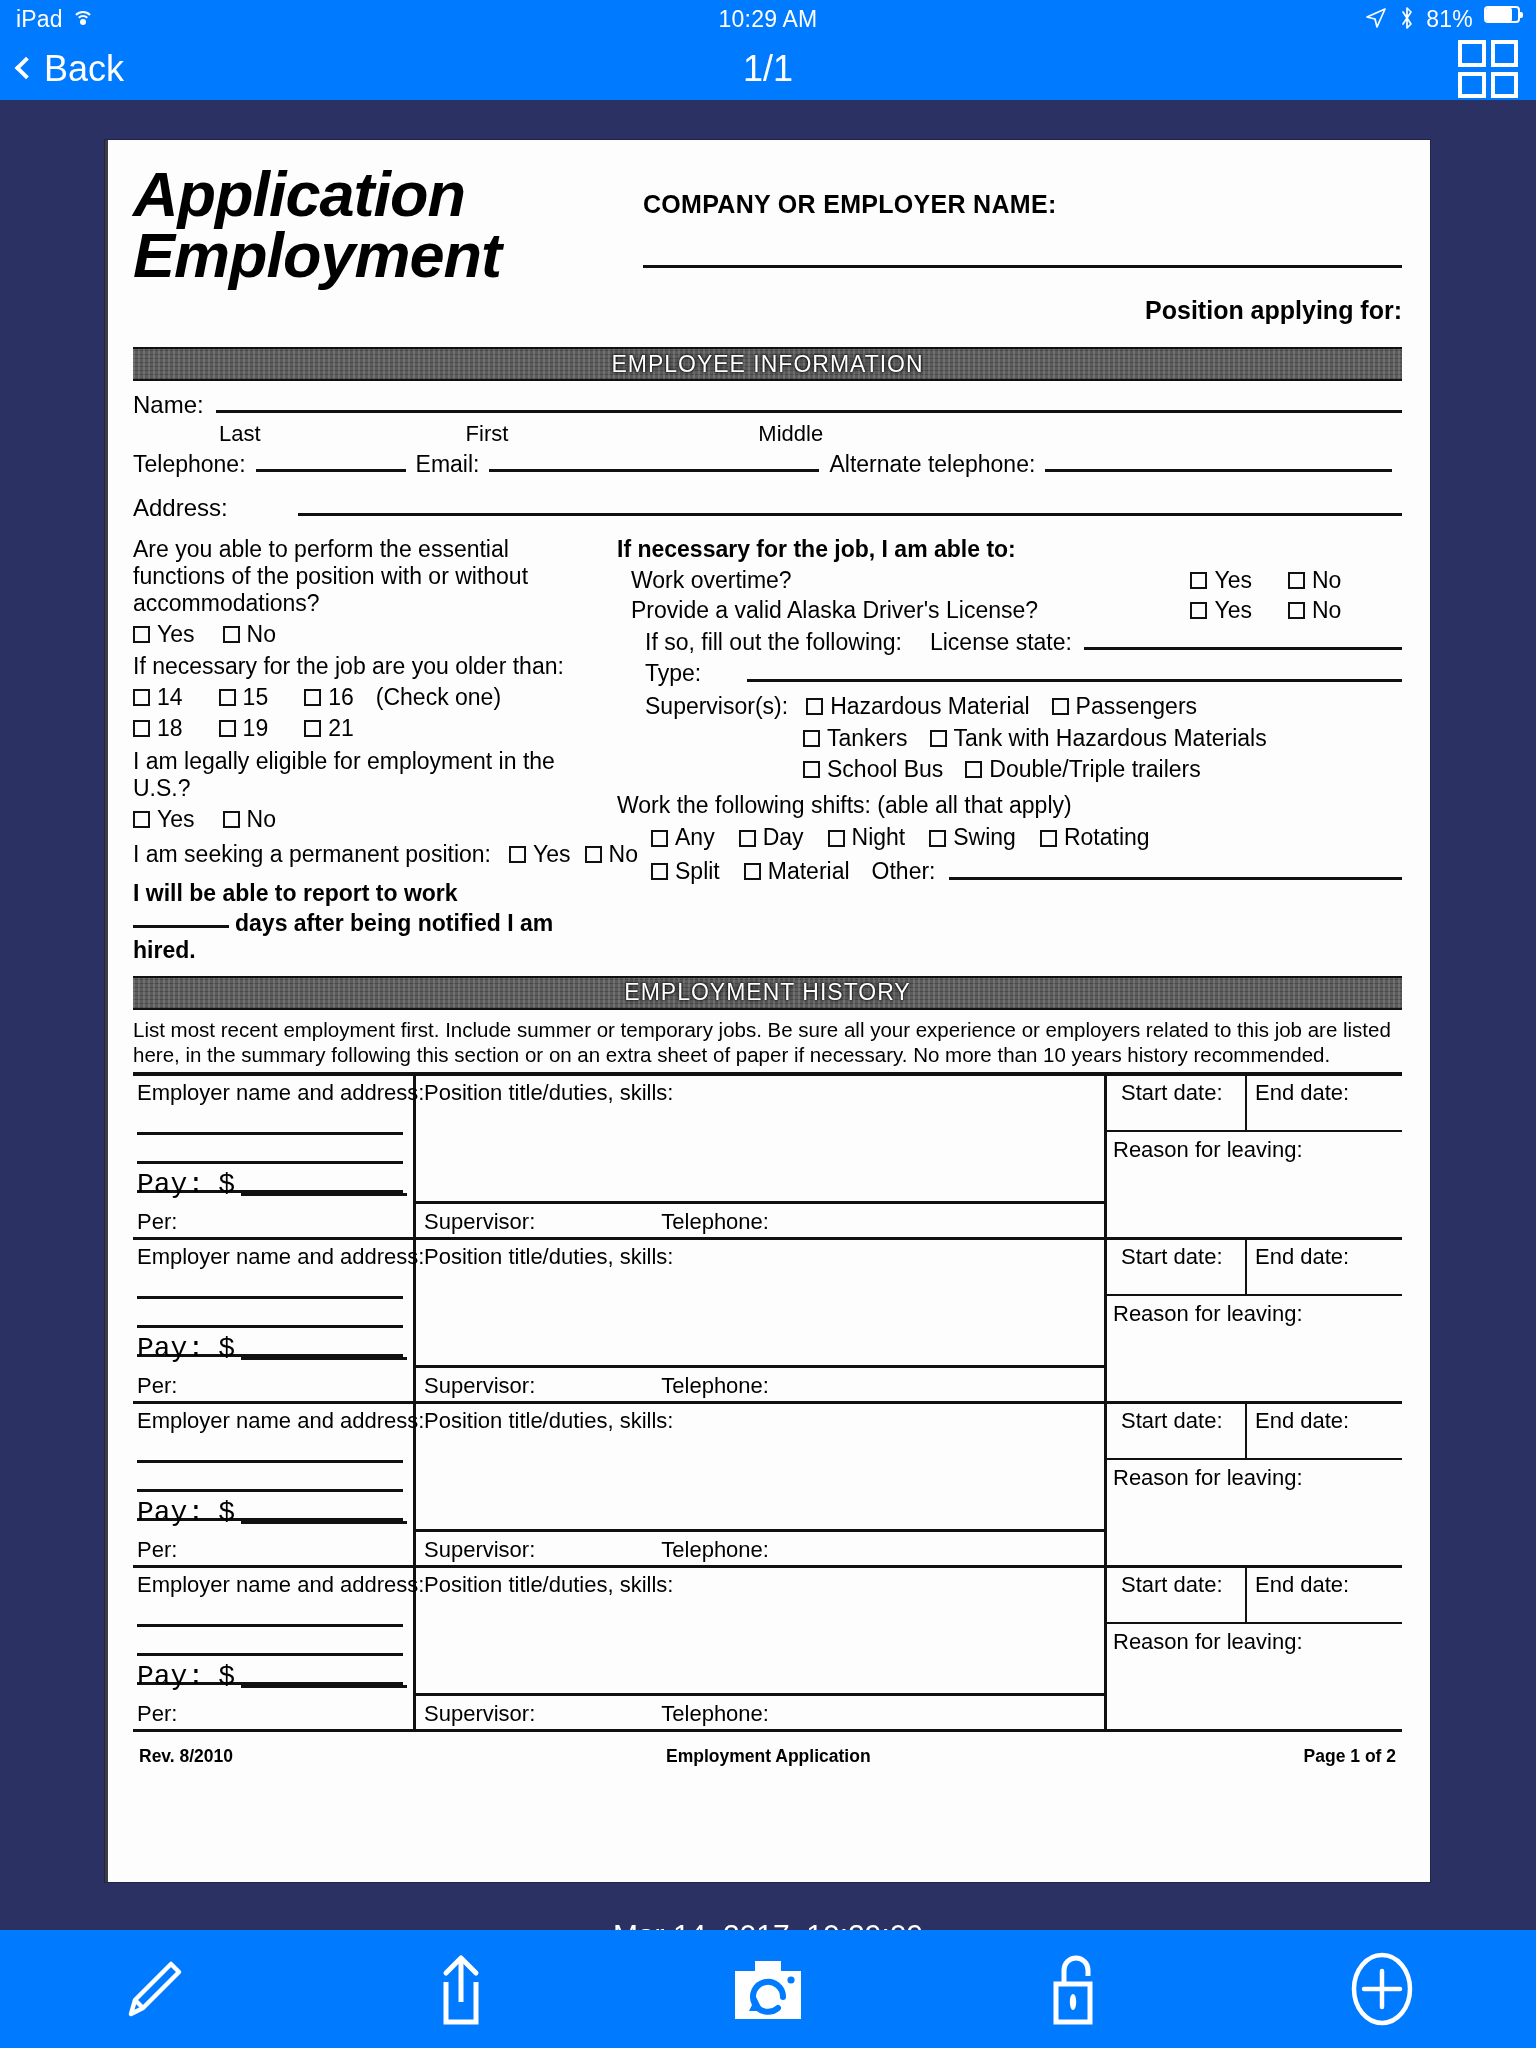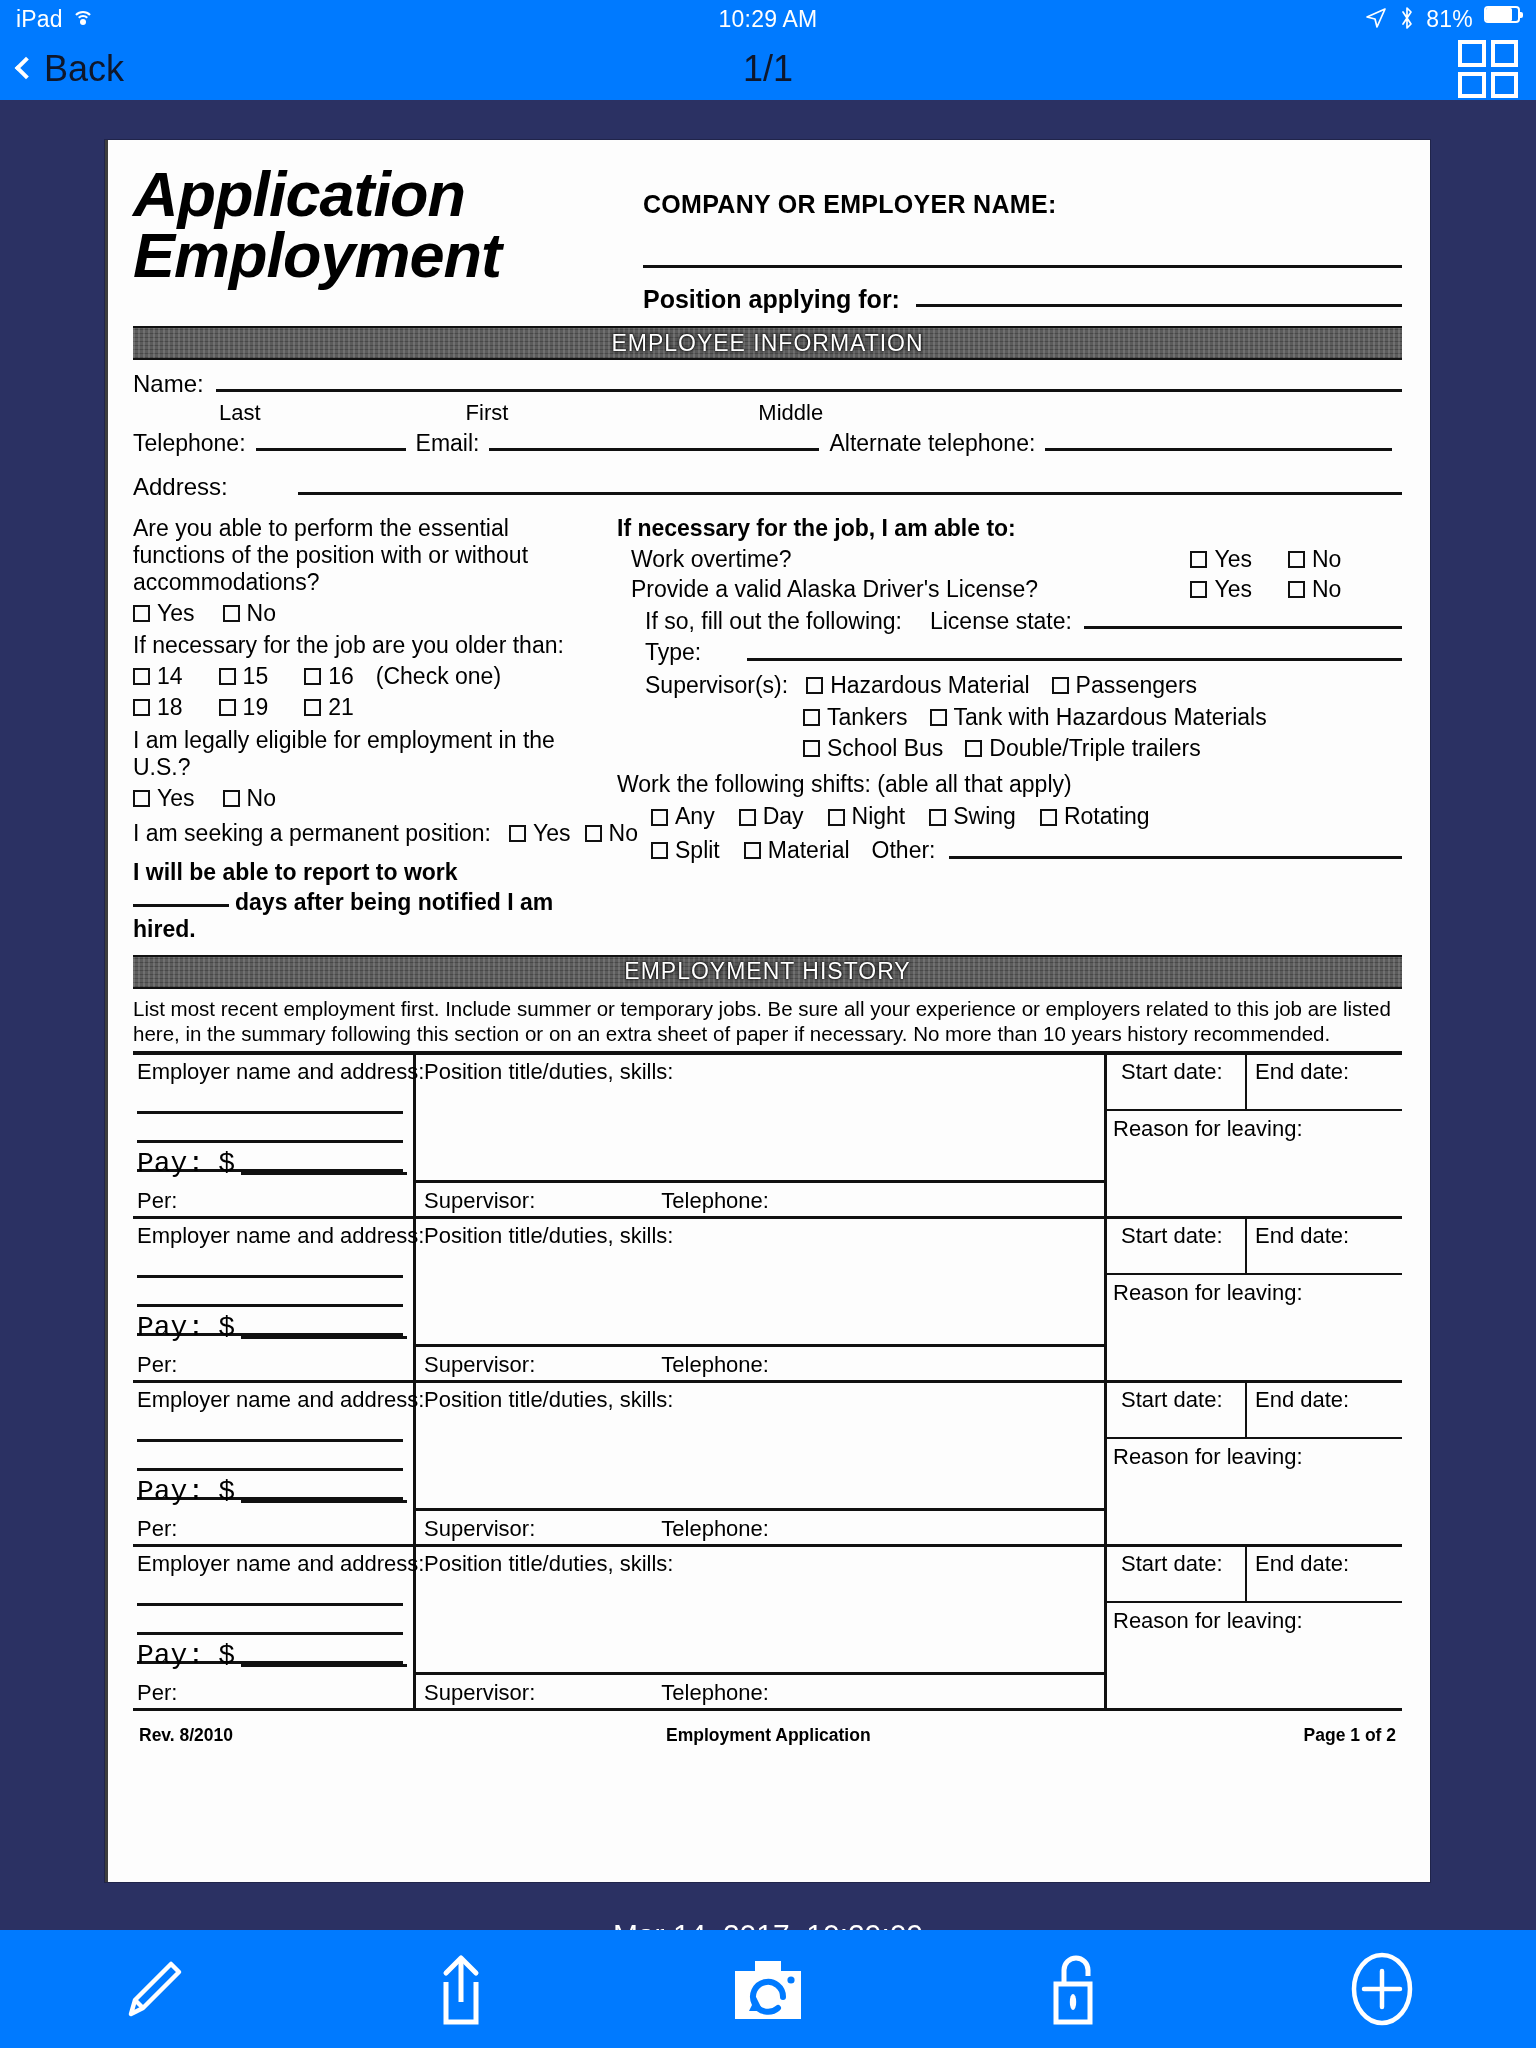--- a/index.html
+++ b/index.html
@@ -28,21 +28,21 @@
   }
   .wifi-ic i:nth-child(1) { width: 22px; height: 22px; top: 0; }
   .wifi-ic i:nth-child(2) { width: 14px; height: 14px; top: 4px; }
   .wifi-ic i:nth-child(3) { width: 6px; height: 6px; top: 8px; background:#fff; border-radius:50%; border:0; }
   .batt { width: 36px; height: 17px; border: 2px solid #fff; border-radius: 4px; position: relative; }
   .batt::after { content:""; position:absolute; right:-5px; top:4.5px; width:3px; height:6px; background:#fff; border-radius:0 2px 2px 0; }
   .batt > span { display:block; height:100%; background:#fff; border-radius:1.5px; }
   
   .navbar {
     position: absolute; top: 38px; left: 0; width: 1536px; height: 62px;
-    background: #007AFF; color: #0f172a;
+    background: #007AFF; color: #ffffff;
     display: flex; align-items: center; padding: 0 18px;
   }
   .back-btn { display: flex; align-items: center; gap: 10px; font-size: 36px; font-weight: 400; }
   .chev { display:inline-block; width:16px; height:16px; border-left:4px solid #fff; border-bottom:4px solid #fff; transform: rotate(45deg); margin-bottom:2px;}
   .nav-title { position:absolute; left:0; right:0; text-align:center; font-size:36px; pointer-events:none; }
   .grid-btn { margin-left:auto; width:60px; height:58px; display:grid; grid-template-columns:1fr 1fr; grid-template-rows:1fr 1fr; gap:5px; position:relative; z-index:2;}
   .grid-btn span { border:4px solid #fff; }
   
   .viewer { position:absolute; top:100px; left:0; width:1536px; height:1830px; background:#2B3163; }
   .doc {
@@ -52,21 +52,21 @@
     font-family:"Liberation Sans", sans-serif; color:#000;
   }
   .doc-inner { position:absolute; top:0; left:0; right:0; bottom:0; padding: 18px 28px 0 28px; }
   .scanline { position:absolute; left:0; top:0; width:3px; height:100%; background:#1b1b1b; opacity:.85; }
   
   .titleblock { display:flex; align-items:flex-start; padding-top: 6px; }
   .bigtitle { font-weight:900; font-style:italic; font-size:63px; line-height:.97; letter-spacing:-1px; width:500px; flex:none; }
   .hdr-right { flex:1; padding-left:10px; padding-top:26px; }
   .hdr-label { font-weight:900; font-size:25px; letter-spacing:.3px; }
   .rule { border-bottom:3px solid #111; height:1px; }
-  .posline { display:flex; align-items:flex-end; margin-top:17px; }
+  .posline { display:flex; align-items:flex-end; margin-top:28px;flex-direction:column; }
   .posline .lbl { font-size:25px; font-weight:600; white-space:nowrap; }
   .posline .rule { flex:1; margin-left:16px; margin-bottom:7px; }
   
   .band {
     margin-top: 12px; height: 34px; position:relative;
     background:#5c5c5c;
     background-image:
       repeating-linear-gradient(90deg, rgba(255,255,255,.13) 0 2px, transparent 2px 5px),
       repeating-linear-gradient(0deg, rgba(0,0,0,.22) 0 1px, transparent 1px 4px);
     border-top:2px solid #111; border-bottom:2px solid #111;

